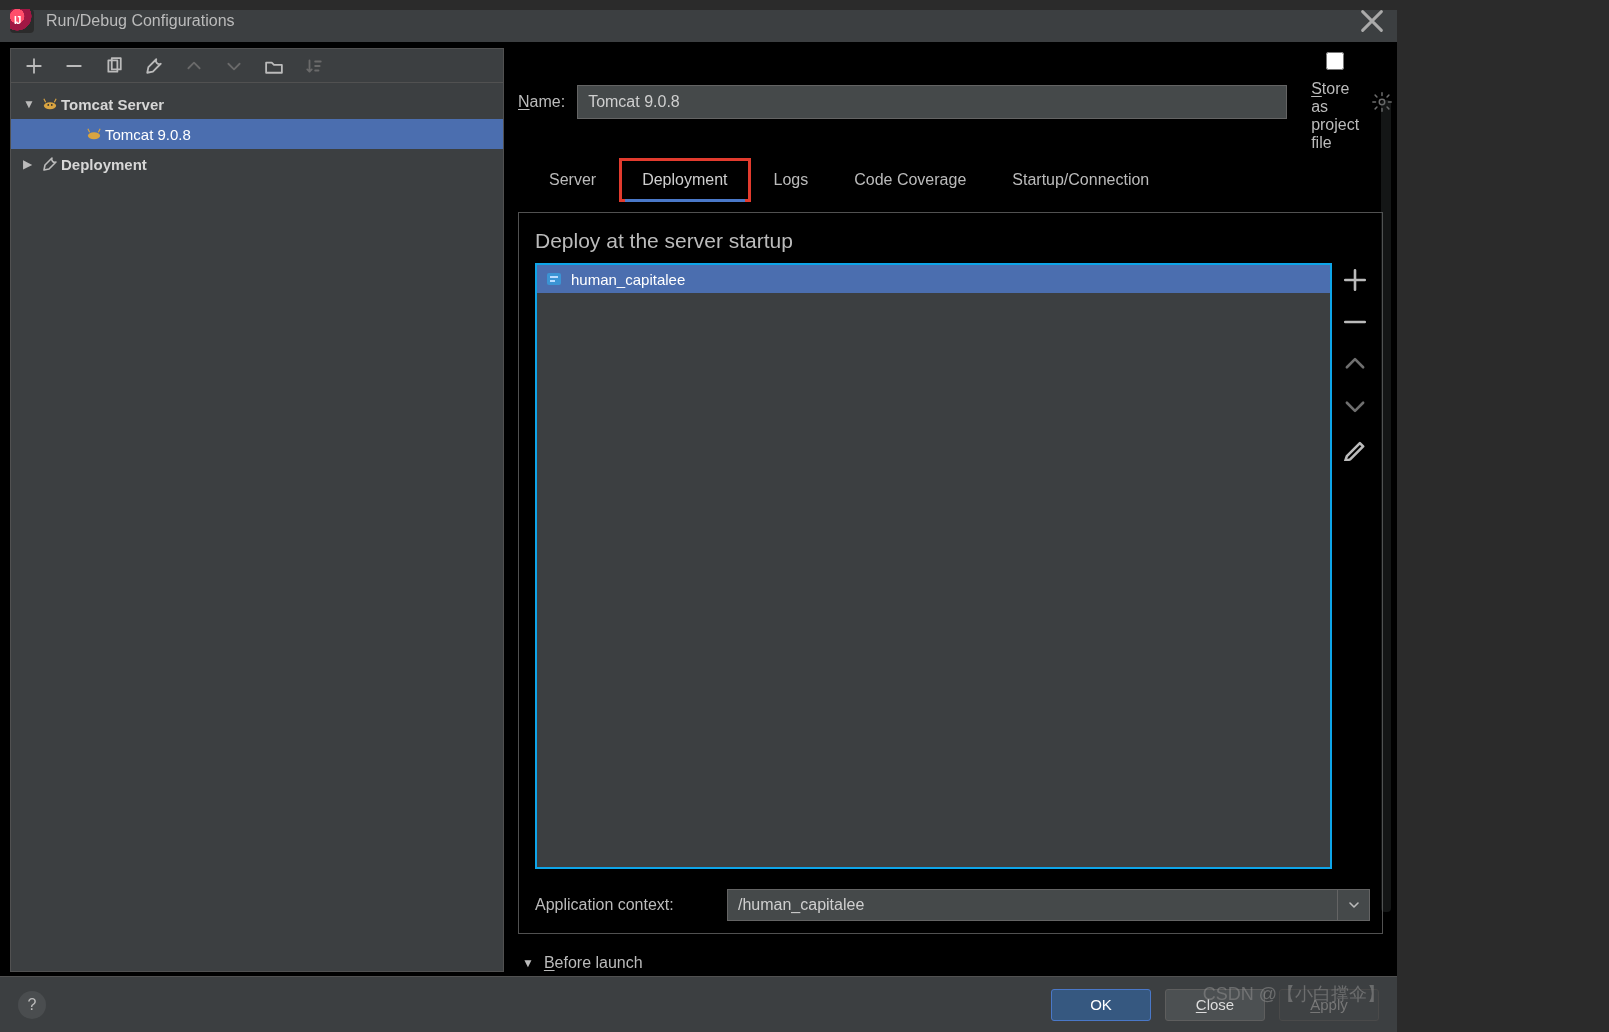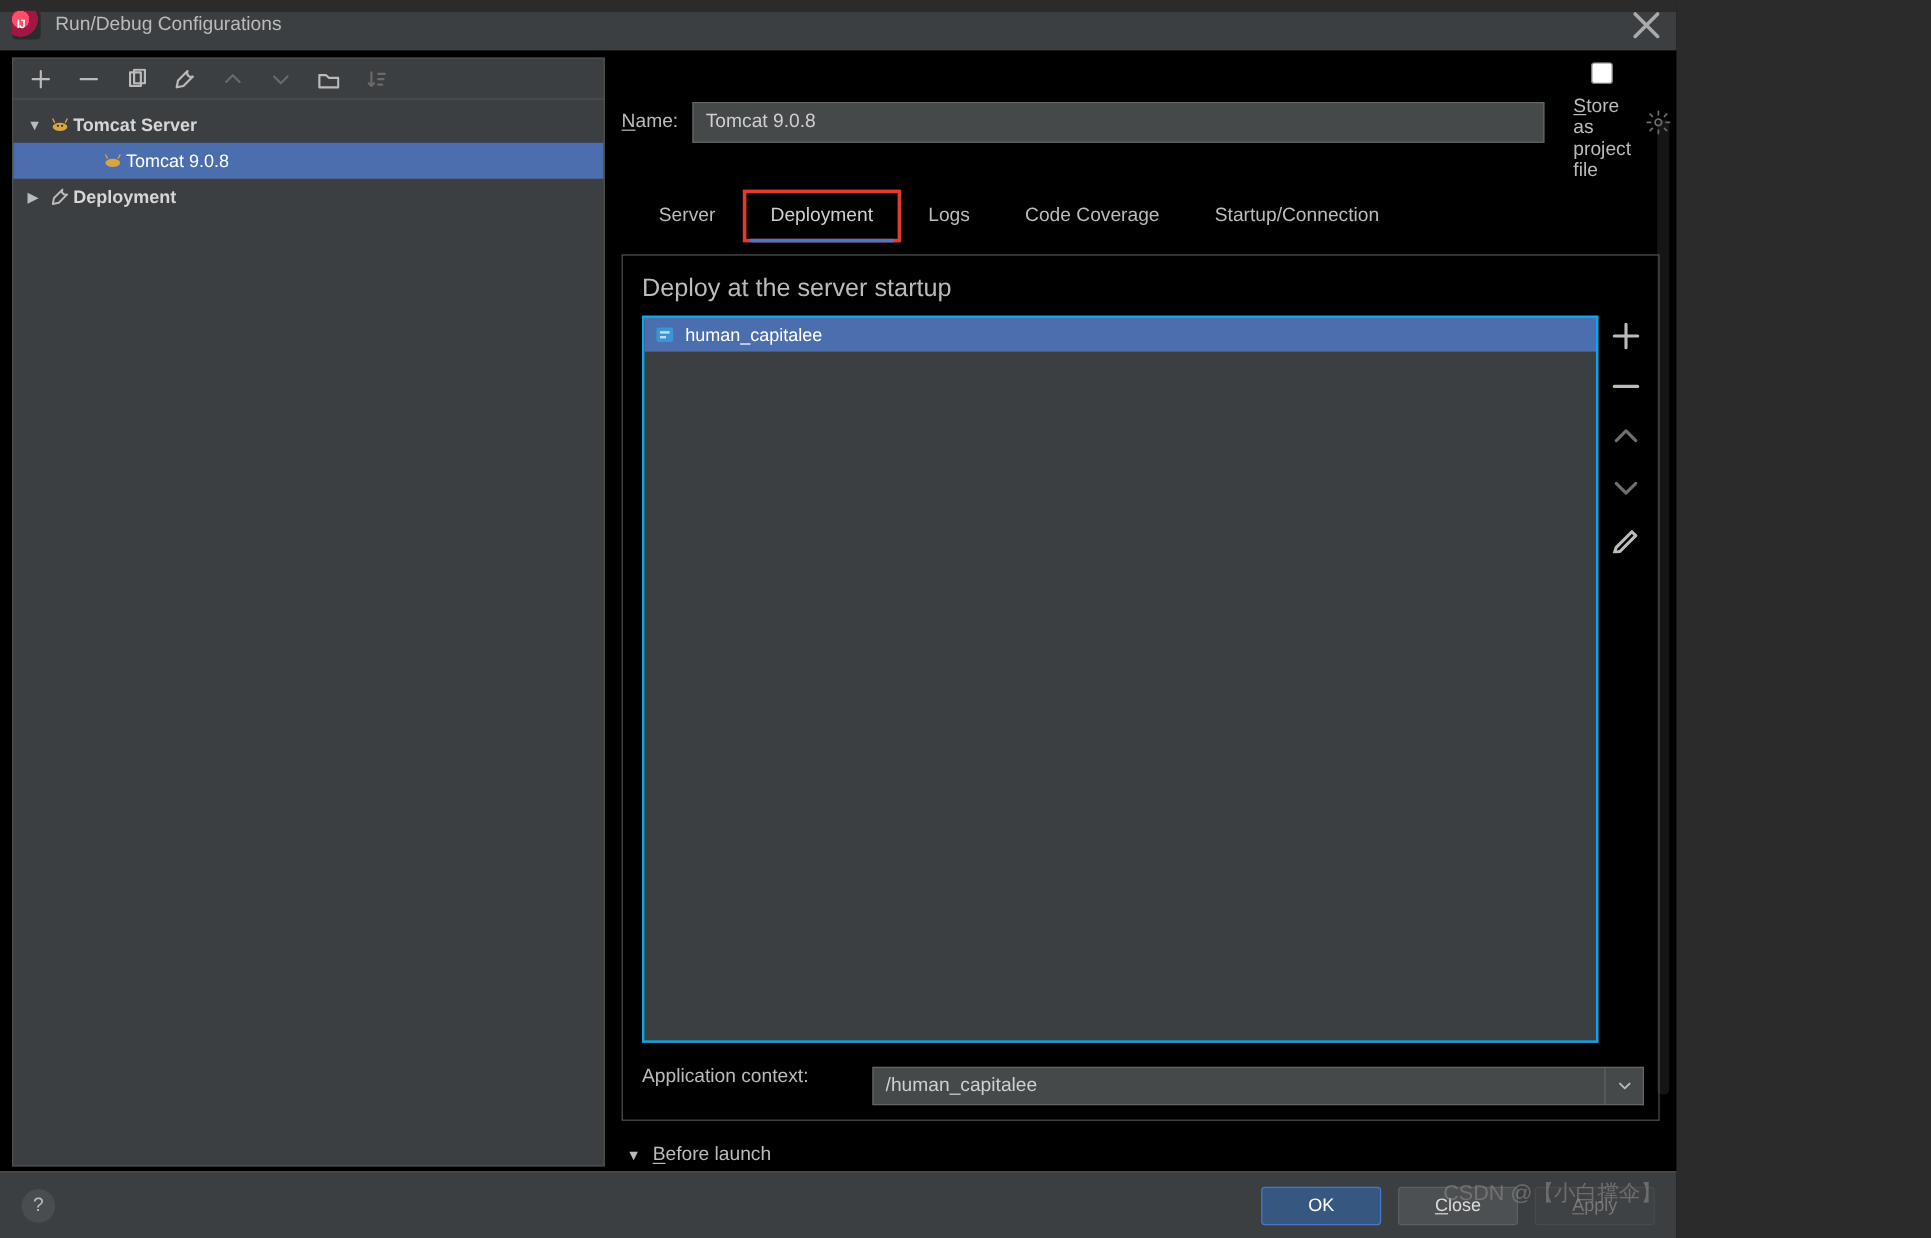--- a/index.html
+++ b/index.html
@@ -50,21 +50,21 @@
   .section-label { color: #bbb; font-size: 21px; }
   .deploy-area { flex: 1; display: flex; gap: 8px; min-height: 0; }
   .deploy-list { flex: 1; border: 2px solid #0ea5e9; background: #3c3f41; overflow: auto; }
   .list-item { display: flex; align-items: center; height: 28px; padding: 0 8px; gap: 8px; cursor: pointer; }
   .list-item.selected { background: #4b6eaf; color: #fff; }
   .list-item .li-label { font-size: 15px; }
   .artifact-icon { width: 18px; height: 18px; display: inline-flex; }
   .sidebtns { width: 30px; display: flex; flex-direction: column; align-items: center; gap: 16px; padding-top: 4px; }
   .sbtn { width: 26px; height: 26px; color: #bbb; cursor: pointer; display: flex; align-items: center; justify-content: center; }
   .sbtn.disabled { color: #6f6f6f; cursor: default; }
-  .ctx-row { display: flex; align-items: flex-start; gap: 14px; margin-top: 10px; }
+  .ctx-row { display: flex; align-items: center; gap: 14px; margin-top: 10px; }
   .ctx-row label { color: #bbb; width: 178px; font-size: 16px; }
   .ctx-input-wrap { flex: 1; display: flex; border: 1px solid #646464; background: #45494a; height: 32px; }
   .ctx-input-wrap input { flex: 1; background: transparent; border: none; color: #cfcfcf; padding: 0 10px; font-size: 16px; outline: none; }
   .ctx-input-wrap .dd { width: 32px; border-left: 1px solid #646464; display: flex; align-items: center; justify-content: center; color: #bbb; cursor: pointer; }
   .before-row { display: flex; align-items: center; gap: 10px; padding: 10px 0 0 4px; }
   .before-row .tri { font-size: 12px; color: #bbb; }
   .before-row .bl { color: #bbb; font-size: 16px; }
   
   .footer { height: 56px; display: flex; align-items: center; padding: 0 18px 0 18px; gap: 14px; border-top: 1px solid #515151; background: #3c3f41; }
   .footer .help { width: 28px; height: 28px; border-radius: 50%; background: #4a4d4f; color: #bbb; display: flex; align-items: center; justify-content: center; font-size: 16px; cursor: pointer; }

